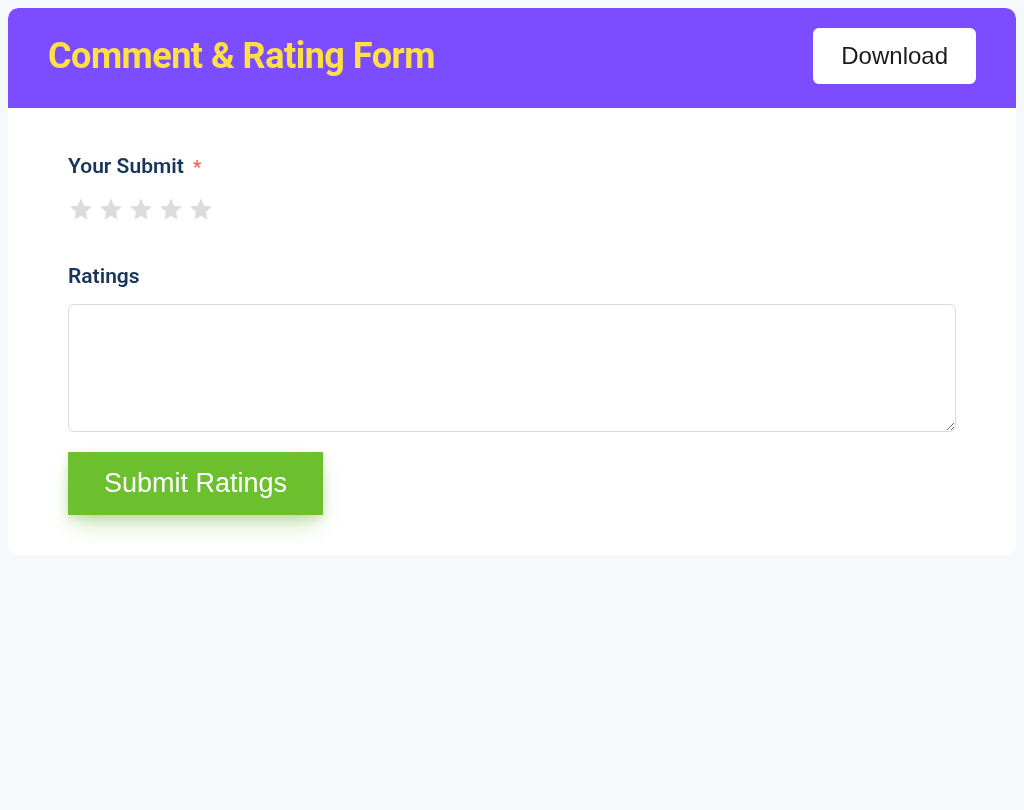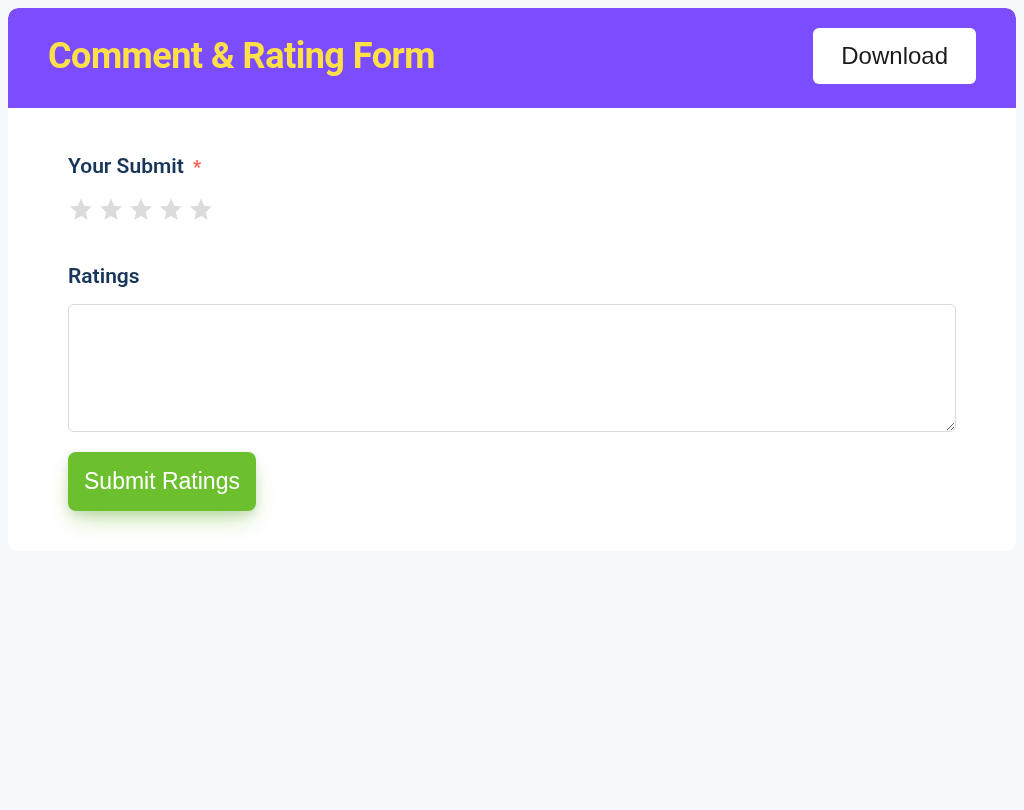--- a/index.html
+++ b/index.html
@@ -92,24 +92,24 @@
       font-size: 16px;
       color: #333;
       background: #fff;
       min-height: 128px;
       resize: vertical;
     }
     .submit-btn {
       background: #6cc02e;
       color: #fff;
       border: none;
-      font-size: 23px;
+      font-size: 27px;
       font-weight: 500;
-      padding: 16px 16px;
-      border-radius: 8px;
+      padding: 16px 36px;
+      border-radius: 1px;
       cursor: pointer;
       box-shadow: 0 12px 24px -6px rgba(108, 192, 46, 0.45), 0 4px 10px rgba(0,0,0,0.1);
       margin-top: -12px;
     }
     .form-group.last {
       margin-bottom: 28px;
     }
   </style>
 </head>
 <body>

